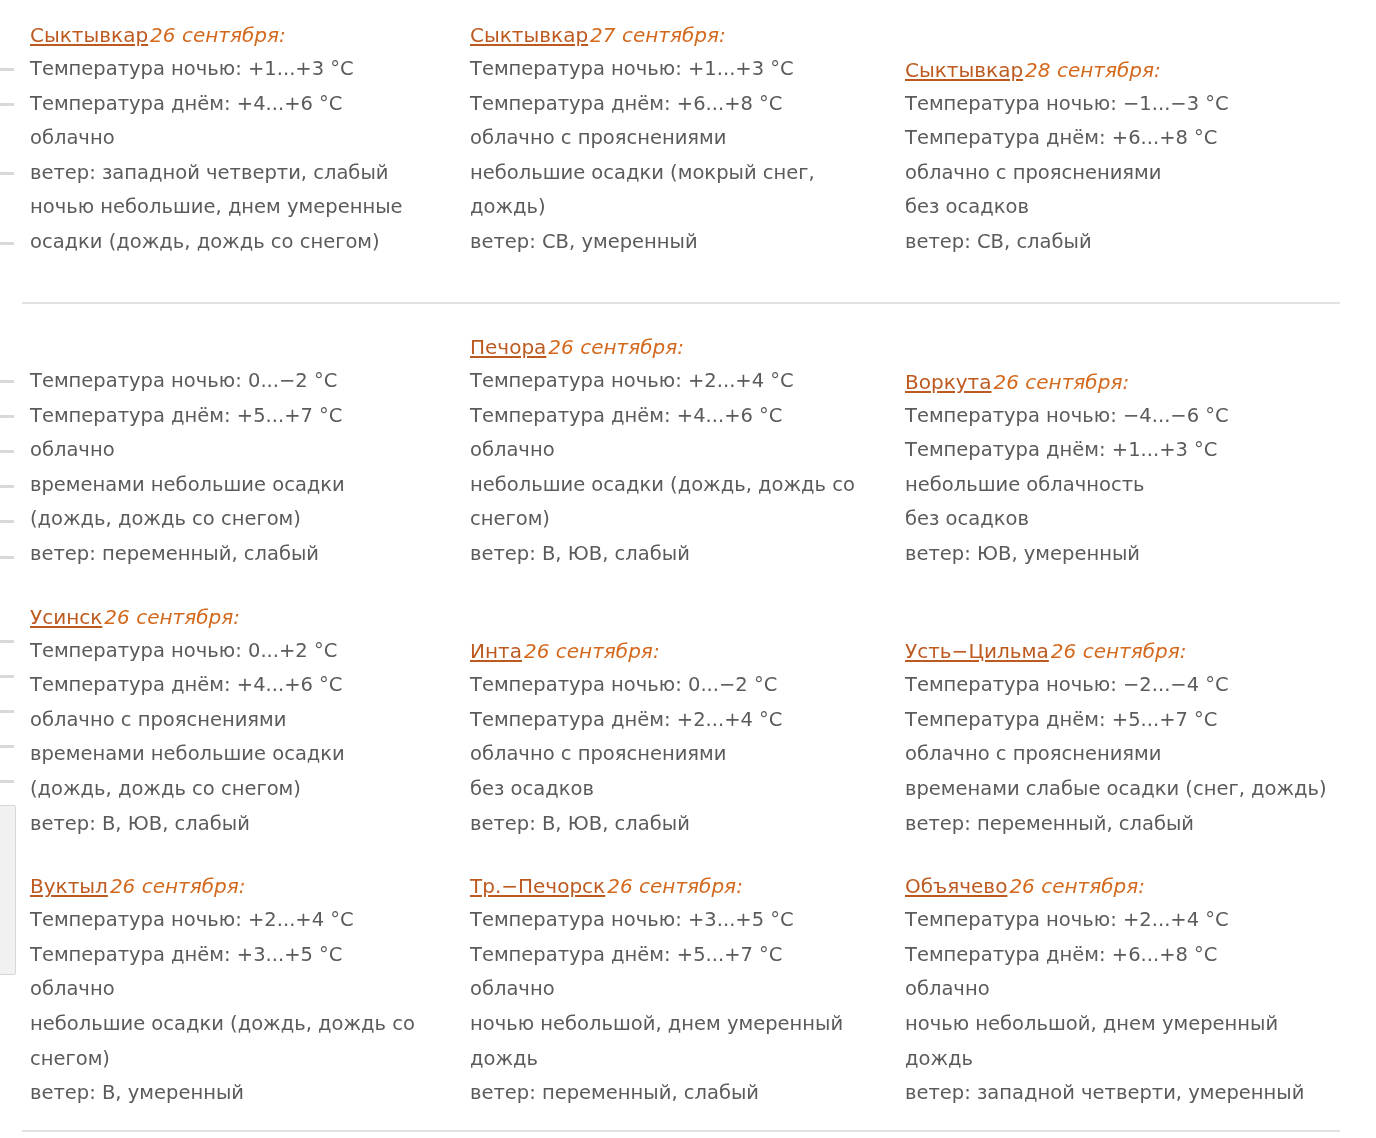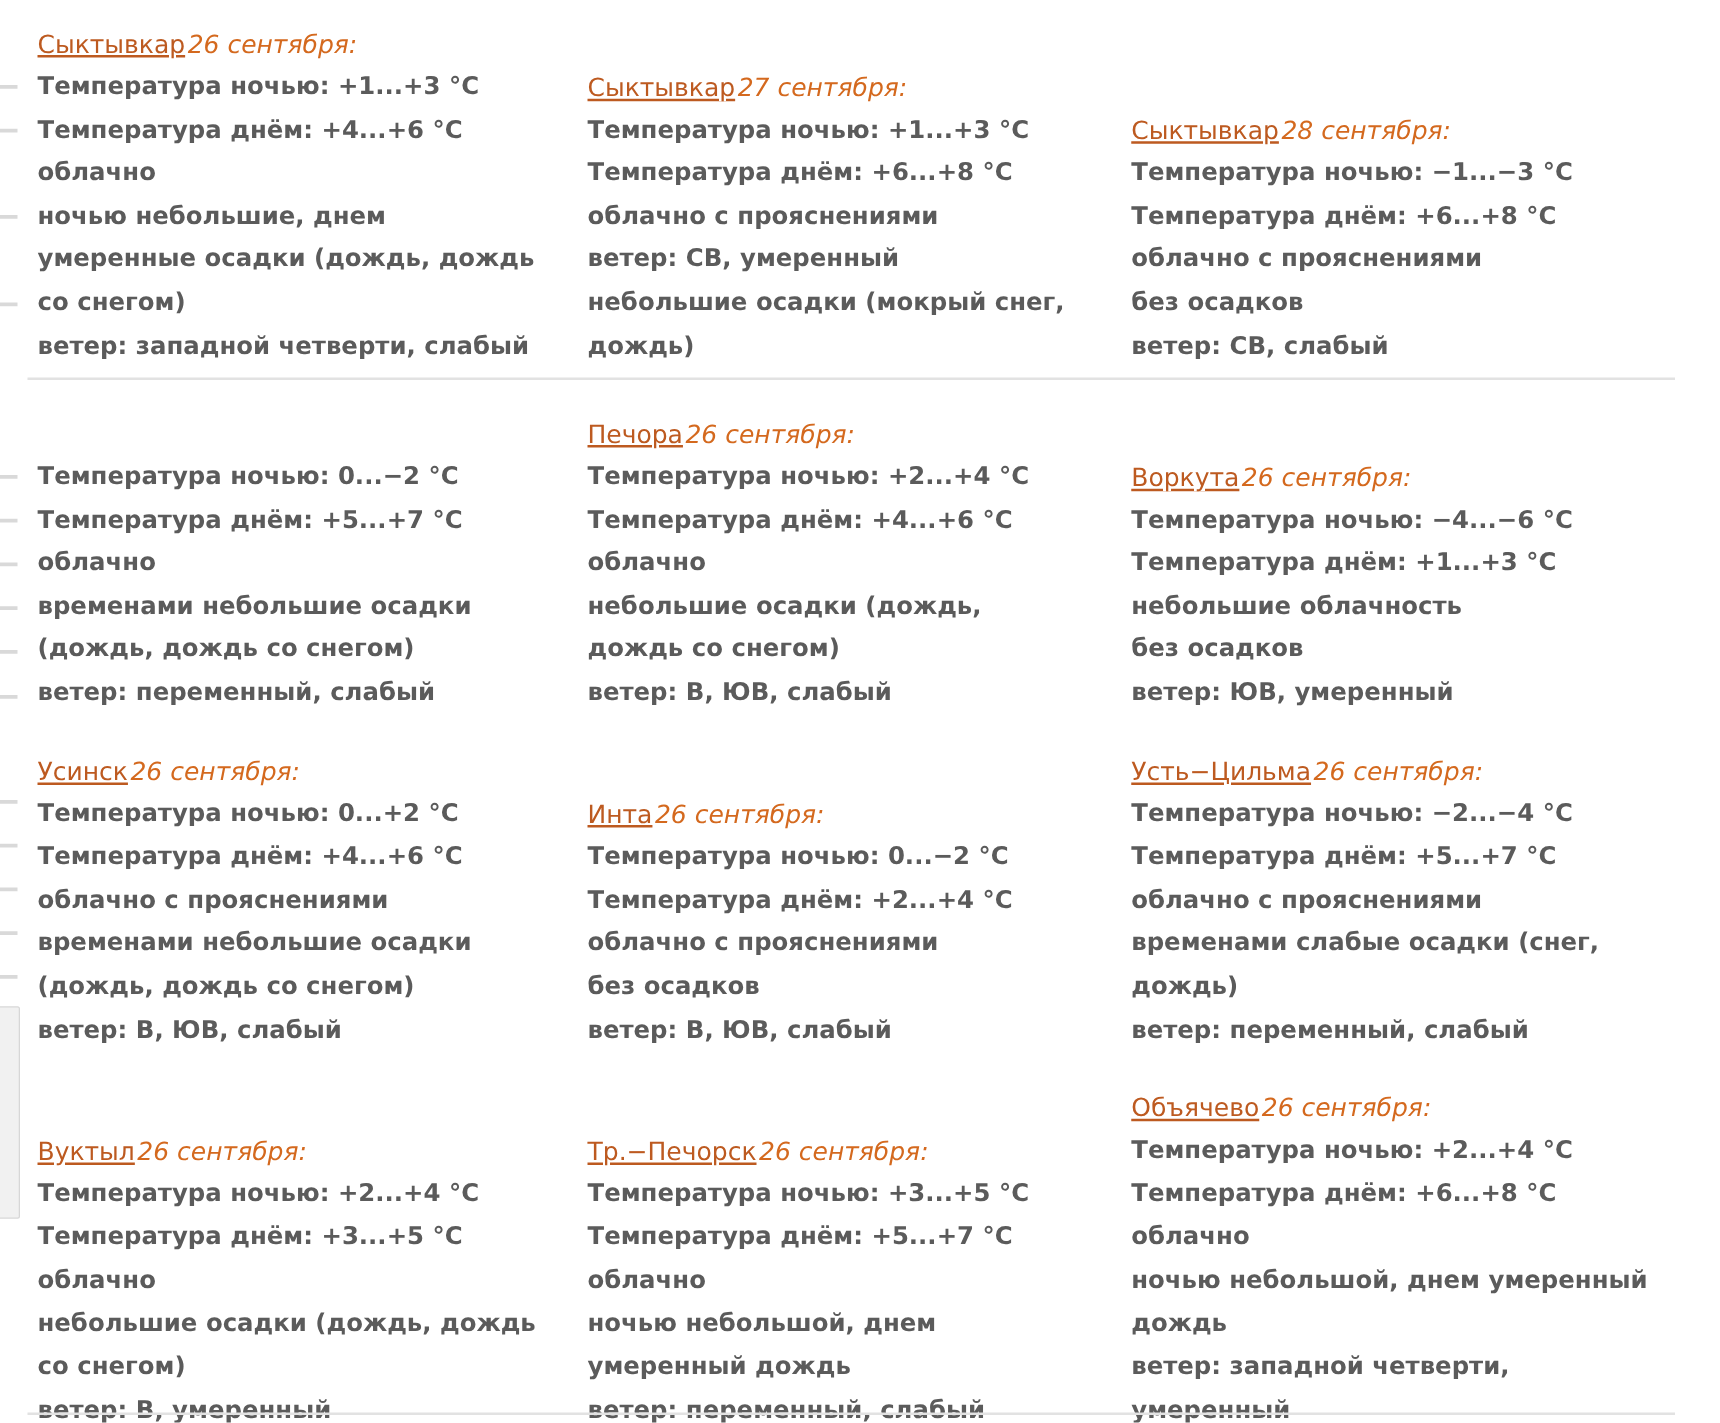--- a/index.html
+++ b/index.html
@@ -109,21 +109,20 @@
     color: #d4691e;
     font-style: italic;
     font-weight: normal;
     margin-left: 2px;
   }
 
   .card-lines {
     margin: 0;
     padding: 0;
     list-style: none;
-    font-weight: bold;
   }
   .card-line {
     font-size: 19.5px;
     line-height: 34.6px;
     color: #5b5b5b;
     margin: 0;
   }
 </style>
 </head>
 <body>
@@ -153,35 +152,35 @@
     <div class="grid-row">
 
       <article class="card card-col-1">
         <h3 class="card-title">
           <a class="city-link">Сыктывкар</a><span class="date-label">26 сентября:</span>
         </h3>
         <ul class="card-lines">
           <li class="card-line">Температура ночью: +1...+3 °C</li>
           <li class="card-line">Температура днём: +4...+6 °C</li>
           <li class="card-line">облачно</li>
+          <li class="card-line">ветер: западной четверти, слабый</li>
           <li class="card-line">ночью небольшие, днем умеренные осадки (дождь, дождь со снегом)</li>
-          <li class="card-line">ветер: западной четверти, слабый</li>
         </ul>
       </article>
 
       <article class="card card-col-2">
         <h3 class="card-title">
           <a class="city-link">Сыктывкар</a><span class="date-label">27 сентября:</span>
         </h3>
         <ul class="card-lines">
           <li class="card-line">Температура ночью: +1...+3 °C</li>
           <li class="card-line">Температура днём: +6...+8 °C</li>
           <li class="card-line">облачно с прояснениями</li>
+          <li class="card-line">небольшие осадки (мокрый снег, дождь)</li>
           <li class="card-line">ветер: СВ, умеренный</li>
-          <li class="card-line">небольшие осадки (мокрый снег, дождь)</li>
         </ul>
       </article>
 
       <article class="card card-col-3">
         <h3 class="card-title">
           <a class="city-link">Сыктывкар</a><span class="date-label">28 сентября:</span>
         </h3>
         <ul class="card-lines">
           <li class="card-line">Температура ночью: −1...−3 °C</li>
           <li class="card-line">Температура днём: +6...+8 °C</li>

